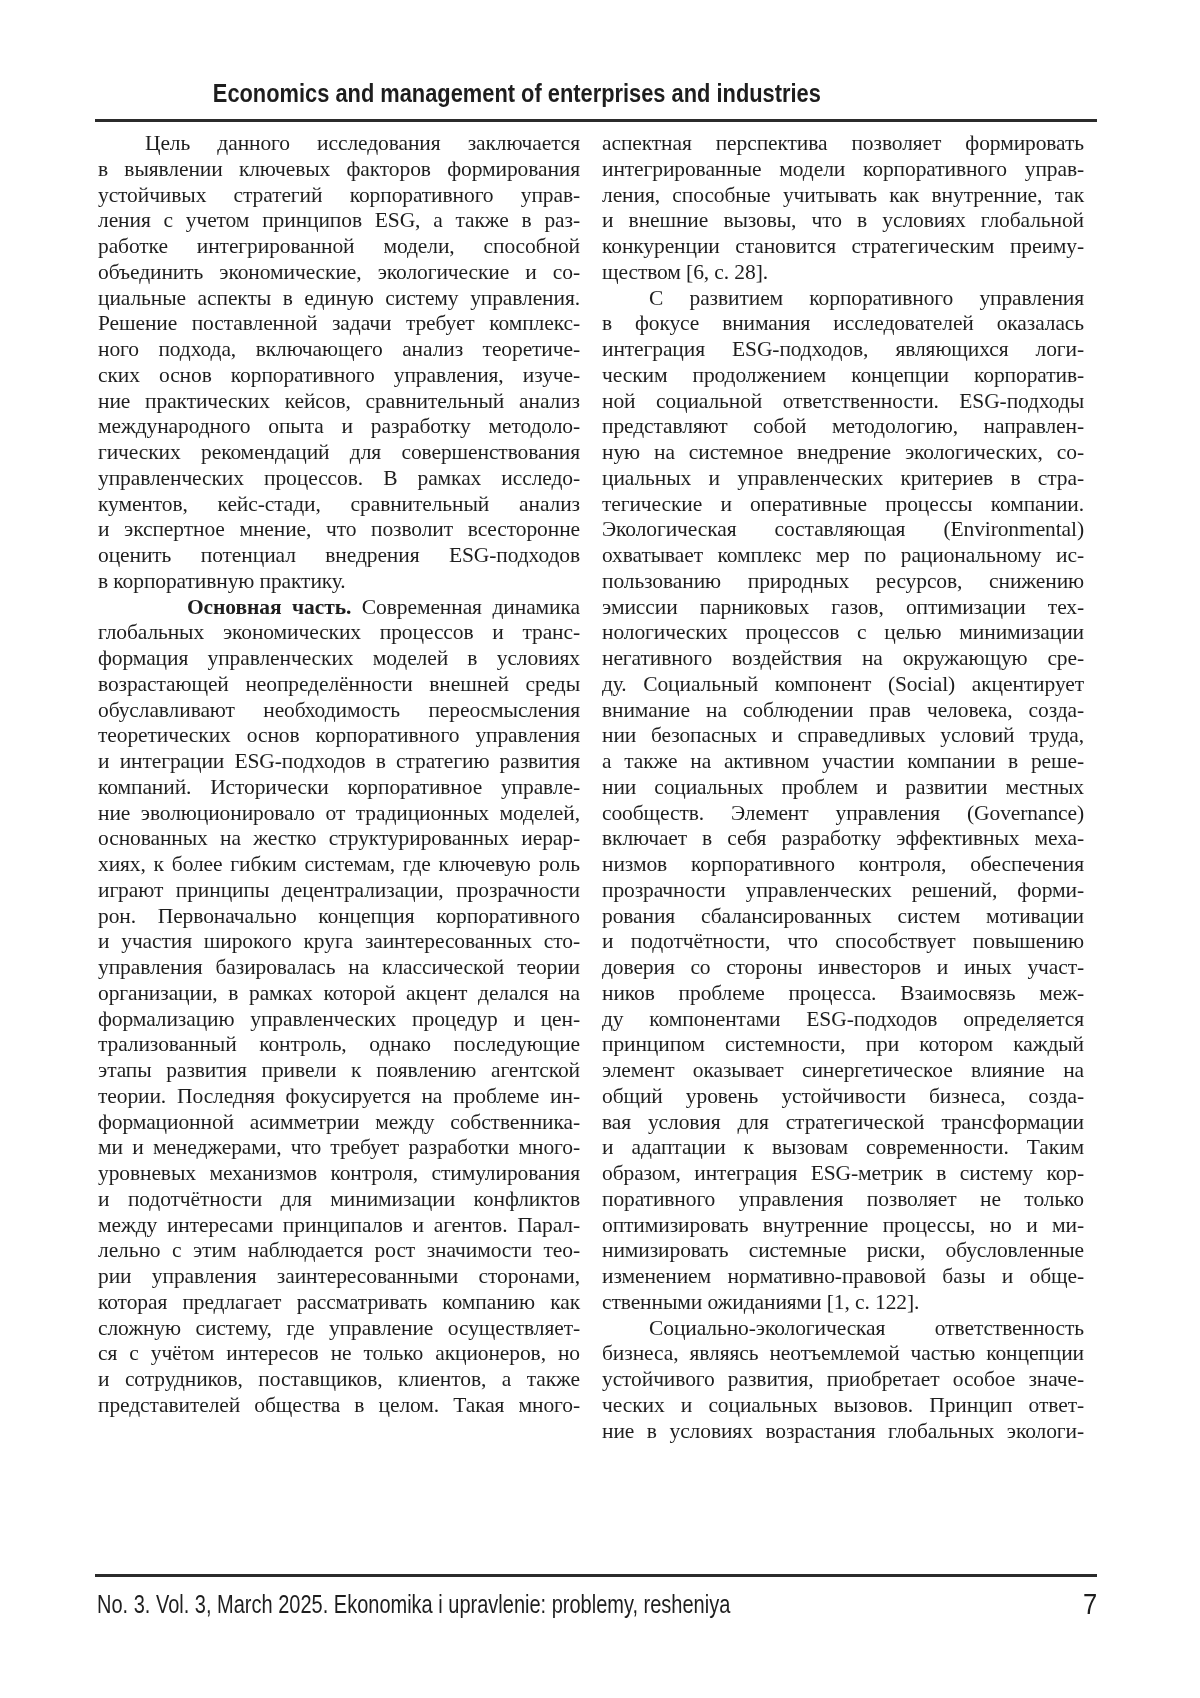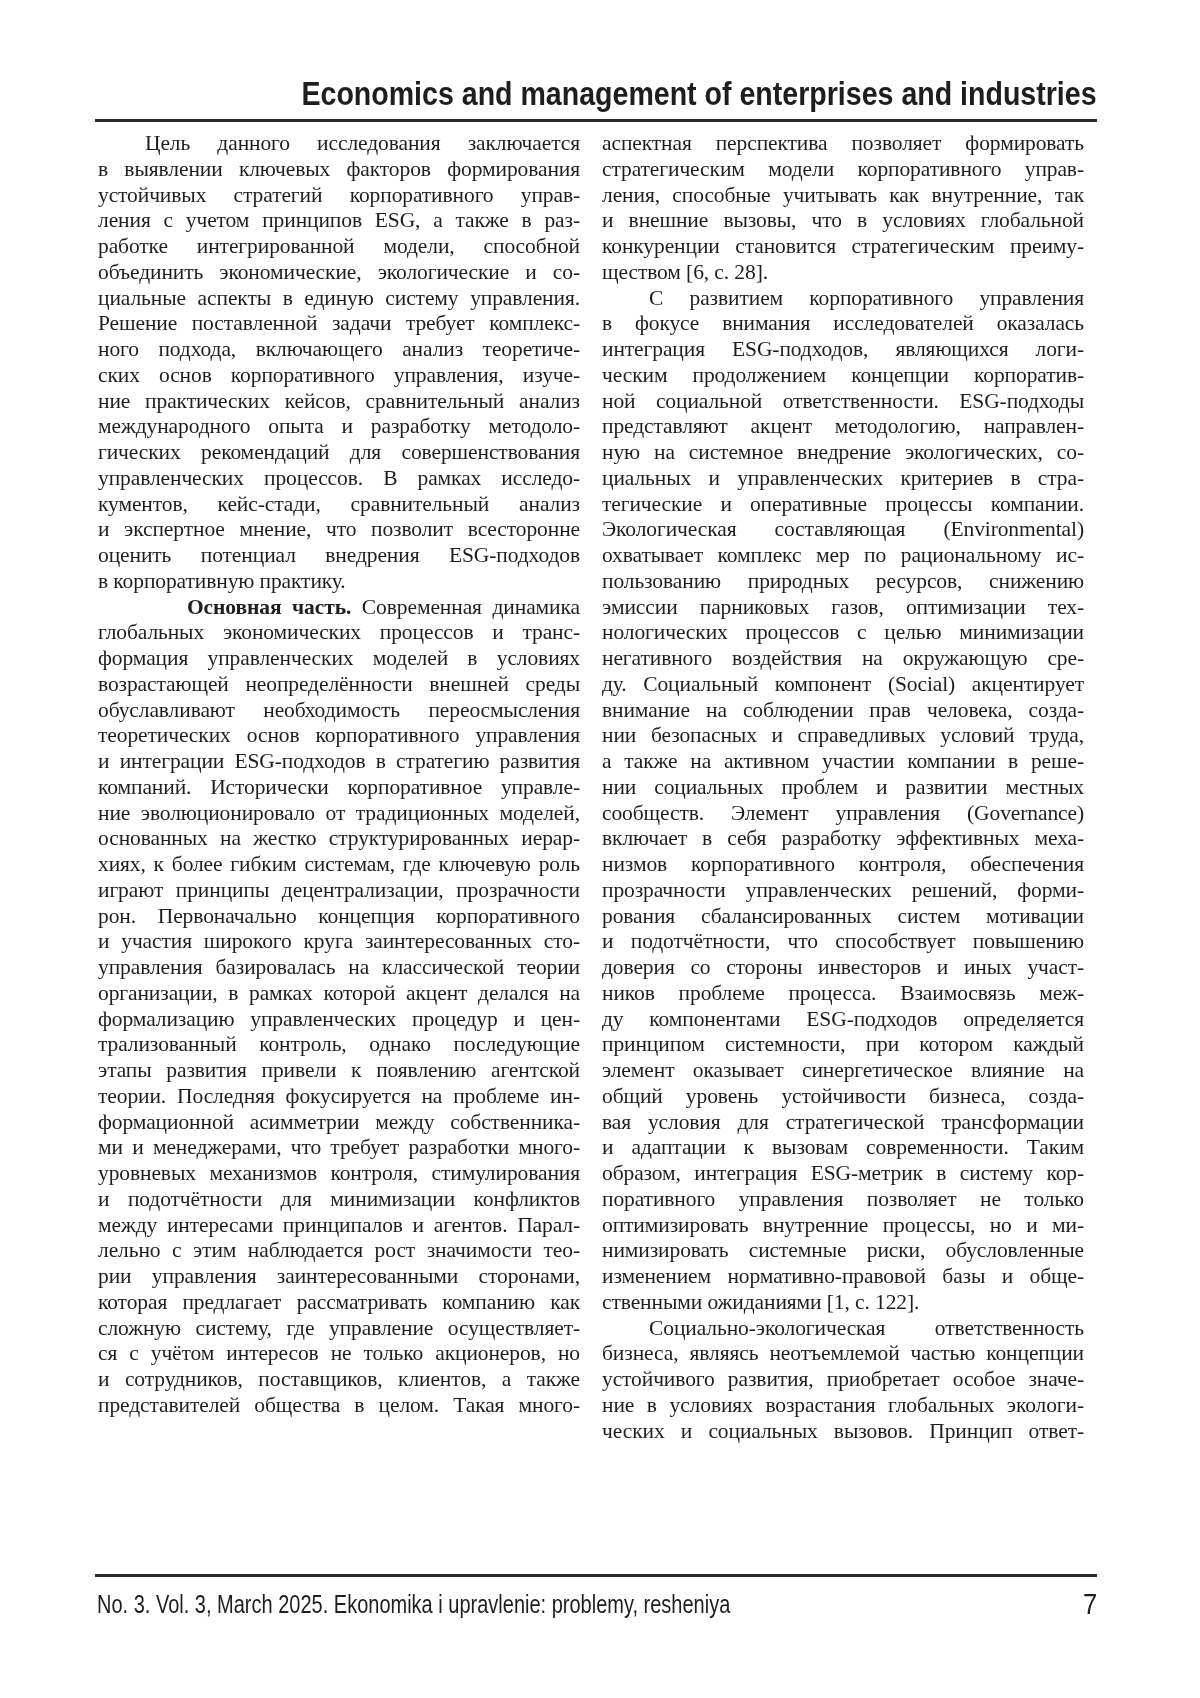--- a/index.html
+++ b/index.html
@@ -7,23 +7,23 @@
     position: relative;
     width: 1200px; height: 1698px;
     background: #ffffff;
     overflow: hidden;
     font-family: "Liberation Serif", "DejaVu Serif", serif;
     color: #1e1e1e;
   }
   
   .head-title {
     position: absolute; left: 97px; top: 78px; width: 1000px;
-    text-align: right;
+    text-align: left;
     font-family: "Liberation Sans", "DejaVu Sans", sans-serif;
-    font-weight: bold; font-size: 34px; line-height: 30px;
+    font-weight: bold; font-size: 26px; line-height: 30px;
     white-space: nowrap;
   }
   .head-title .squeeze {
     display: inline-block; transform: scaleX(0.84); transform-origin: 100% 50%;
   }
   .head-rule {
     position: absolute; left: 95px; top: 119px; width: 1002px; height: 3px;
     background: #2b2b2b;
   }
   
@@ -120,33 +120,33 @@
           <div class="line">которая предлагает рассматривать компанию как</div>
           <div class="line">сложную систему, где управление осуществляет-</div>
           <div class="line">ся с учётом интересов не только акционеров, но</div>
           <div class="line">и сотрудников, поставщиков, клиентов, а также</div>
           <div class="line">представителей общества в целом. Такая много-</div>
         </div>
       </section>
     <section class="col">
         <div class="para">
           <div class="line">аспектная перспектива позволяет формировать</div>
-          <div class="line">стратегическим модели корпоративного управ-</div>
+          <div class="line">интегрированные модели корпоративного управ-</div>
           <div class="line">ления, способные учитывать как внутренние, так</div>
           <div class="line">и внешние вызовы, что в условиях глобальной</div>
           <div class="line">конкуренции становится стратегическим преиму-</div>
           <div class="line endline">ществом [6, с. 28].</div>
         </div>
         <div class="para">
           <div class="line firstline">С развитием корпоративного управления</div>
           <div class="line">в фокусе внимания исследователей оказалась</div>
           <div class="line">интеграция ESG-подходов, являющихся логи-</div>
           <div class="line">ческим продолжением концепции корпоратив-</div>
           <div class="line">ной социальной ответственности. ESG-подходы</div>
-          <div class="line">представляют акцент методологию, направлен-</div>
+          <div class="line">представляют собой методологию, направлен-</div>
           <div class="line">ную на системное внедрение экологических, со-</div>
           <div class="line">циальных и управленческих критериев в стра-</div>
           <div class="line">тегические и оперативные процессы компании.</div>
           <div class="line">Экологическая составляющая (Environmental)</div>
           <div class="line">охватывает комплекс мер по рациональному ис-</div>
           <div class="line">пользованию природных ресурсов, снижению</div>
           <div class="line">эмиссии парниковых газов, оптимизации тех-</div>
           <div class="line">нологических процессов с целью минимизации</div>
           <div class="line">негативного воздействия на окружающую сре-</div>
           <div class="line">ду. Социальный компонент (Social) акцентирует</div>
@@ -172,22 +172,22 @@
           <div class="line">поративного управления позволяет не только</div>
           <div class="line">оптимизировать внутренние процессы, но и ми-</div>
           <div class="line">нимизировать системные риски, обусловленные</div>
           <div class="line">изменением нормативно-правовой базы и обще-</div>
           <div class="line endline">ственными ожиданиями [1, с. 122].</div>
         </div>
         <div class="para">
           <div class="line firstline">Социально-экологическая ответственность</div>
           <div class="line">бизнеса, являясь неотъемлемой частью концепции</div>
           <div class="line">устойчивого развития, приобретает особое значе-</div>
+          <div class="line">ческих и социальных вызовов. Принцип ответ-</div>
           <div class="line">ние в условиях возрастания глобальных экологи-</div>
-          <div class="line">ческих и социальных вызовов. Принцип ответ-</div>
         </div>
       </section>
   </div>
 
   <div class="foot-rule"></div>
   <div class="foot-row">
     <span class="foot-left">No. 3. Vol. 3, March 2025. Ekonomika i upravlenie: problemy, resheniya</span>
     <span class="foot-page">7</span>
   </div>
 

